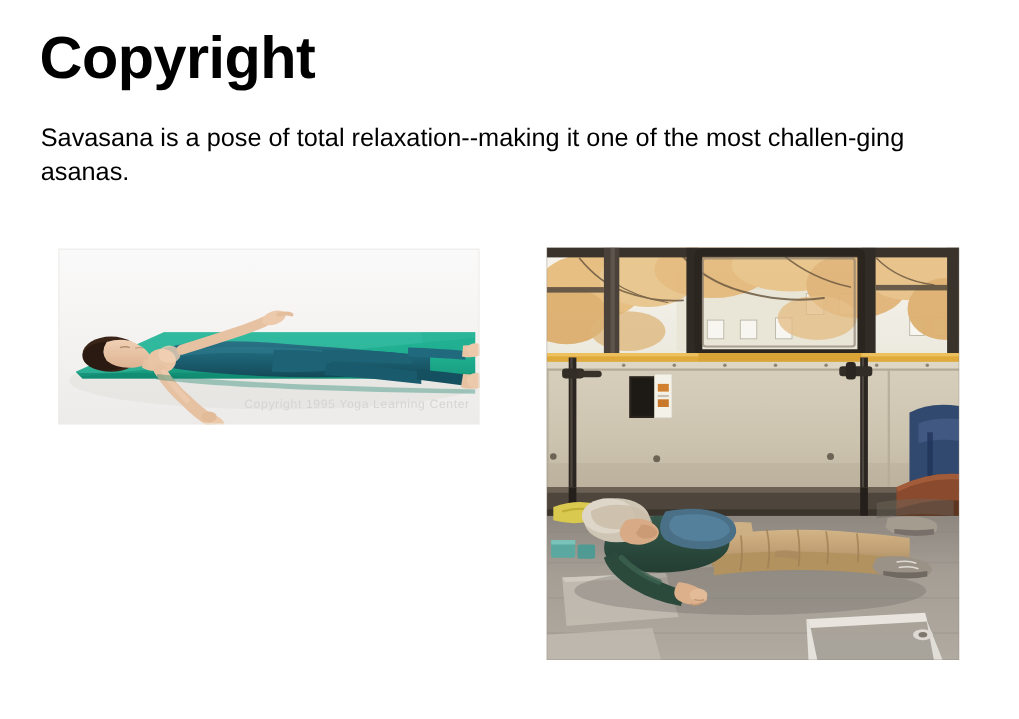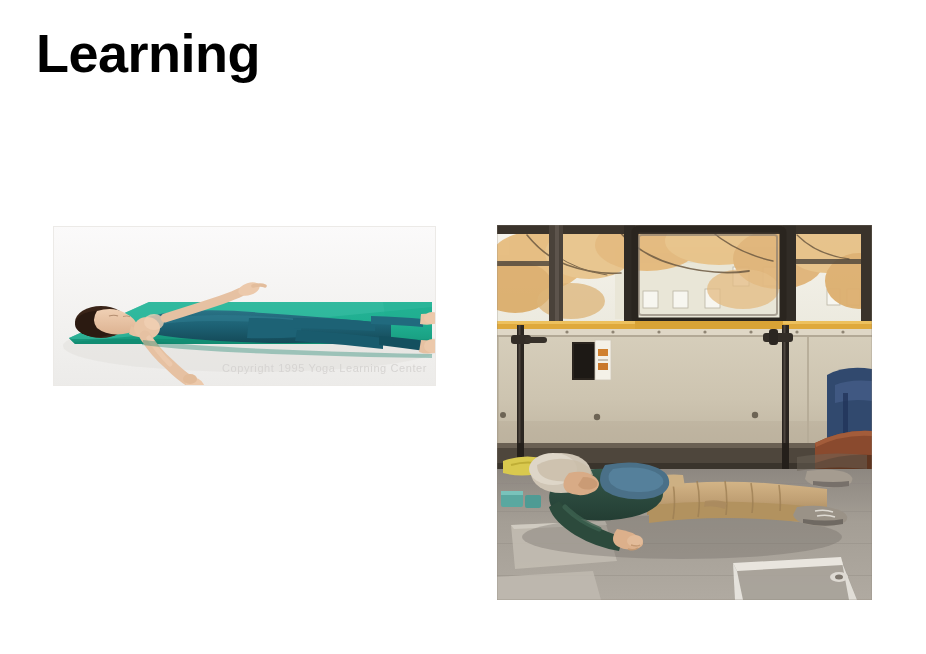--- a/index.html
+++ b/index.html
@@ -85,22 +85,23 @@
     color: #d6d4d2;
     white-space: nowrap;
     pointer-events: none;
   }
 </style>
 </head>
 <body>
 
 <div class="slide">
 
-  <div class="slide-title">Learning</div>
-
+  <div class="slide-title">Copyright</div>
+
+  <div class="slide-body">Savasana is a pose of total relaxation--making it one of the most challen-ging asanas.</div>
 
   <div class="photo" id="photo-yoga">
     <svg viewBox="0 0 383 160" preserveAspectRatio="none">
       <defs>
         <linearGradient id="bgGradY" x1="0" y1="0" x2="0" y2="1">
           <stop offset="0%" stop-color="#fbfafa"></stop>
           <stop offset="62%" stop-color="#f2f1ef"></stop>
           <stop offset="100%" stop-color="#ecebe9"></stop>
         </linearGradient>
         <linearGradient id="matGrad" x1="0" y1="0" x2="0" y2="1">

